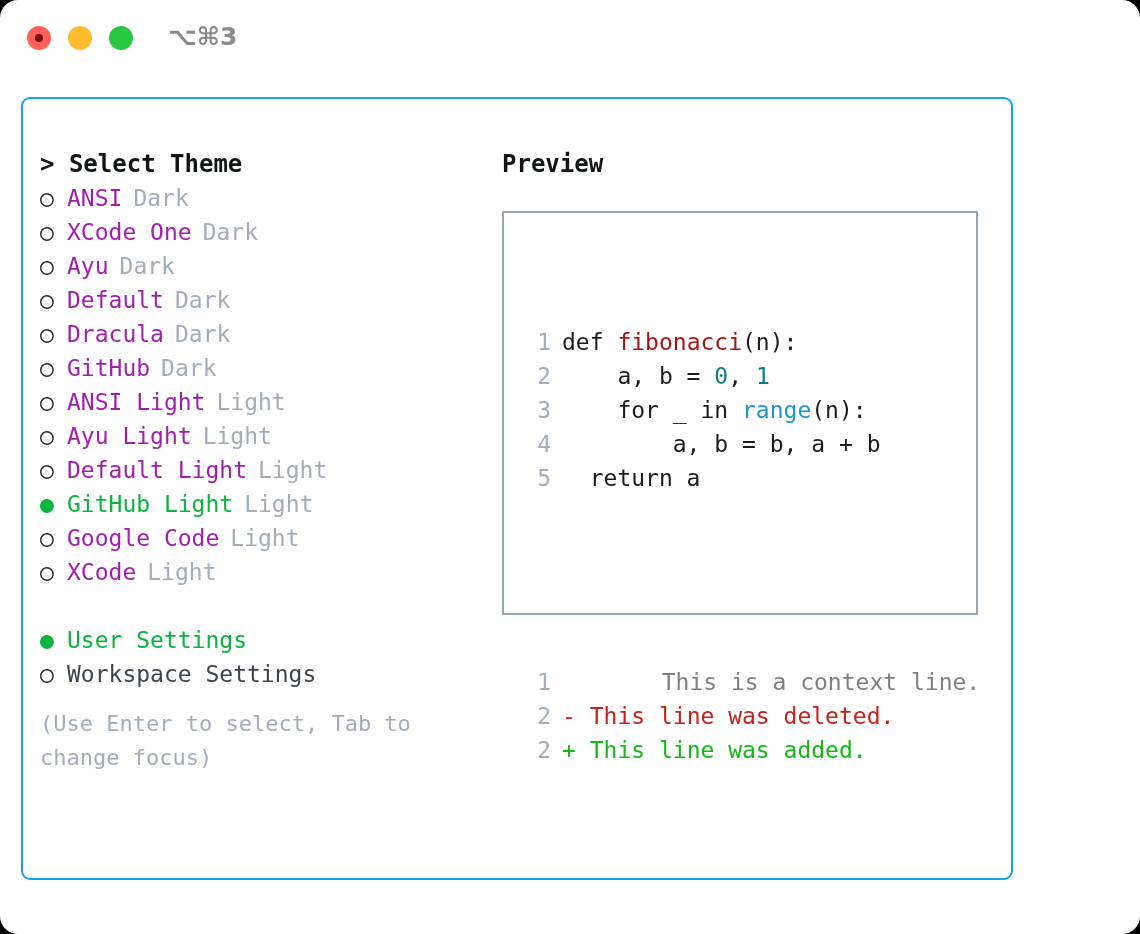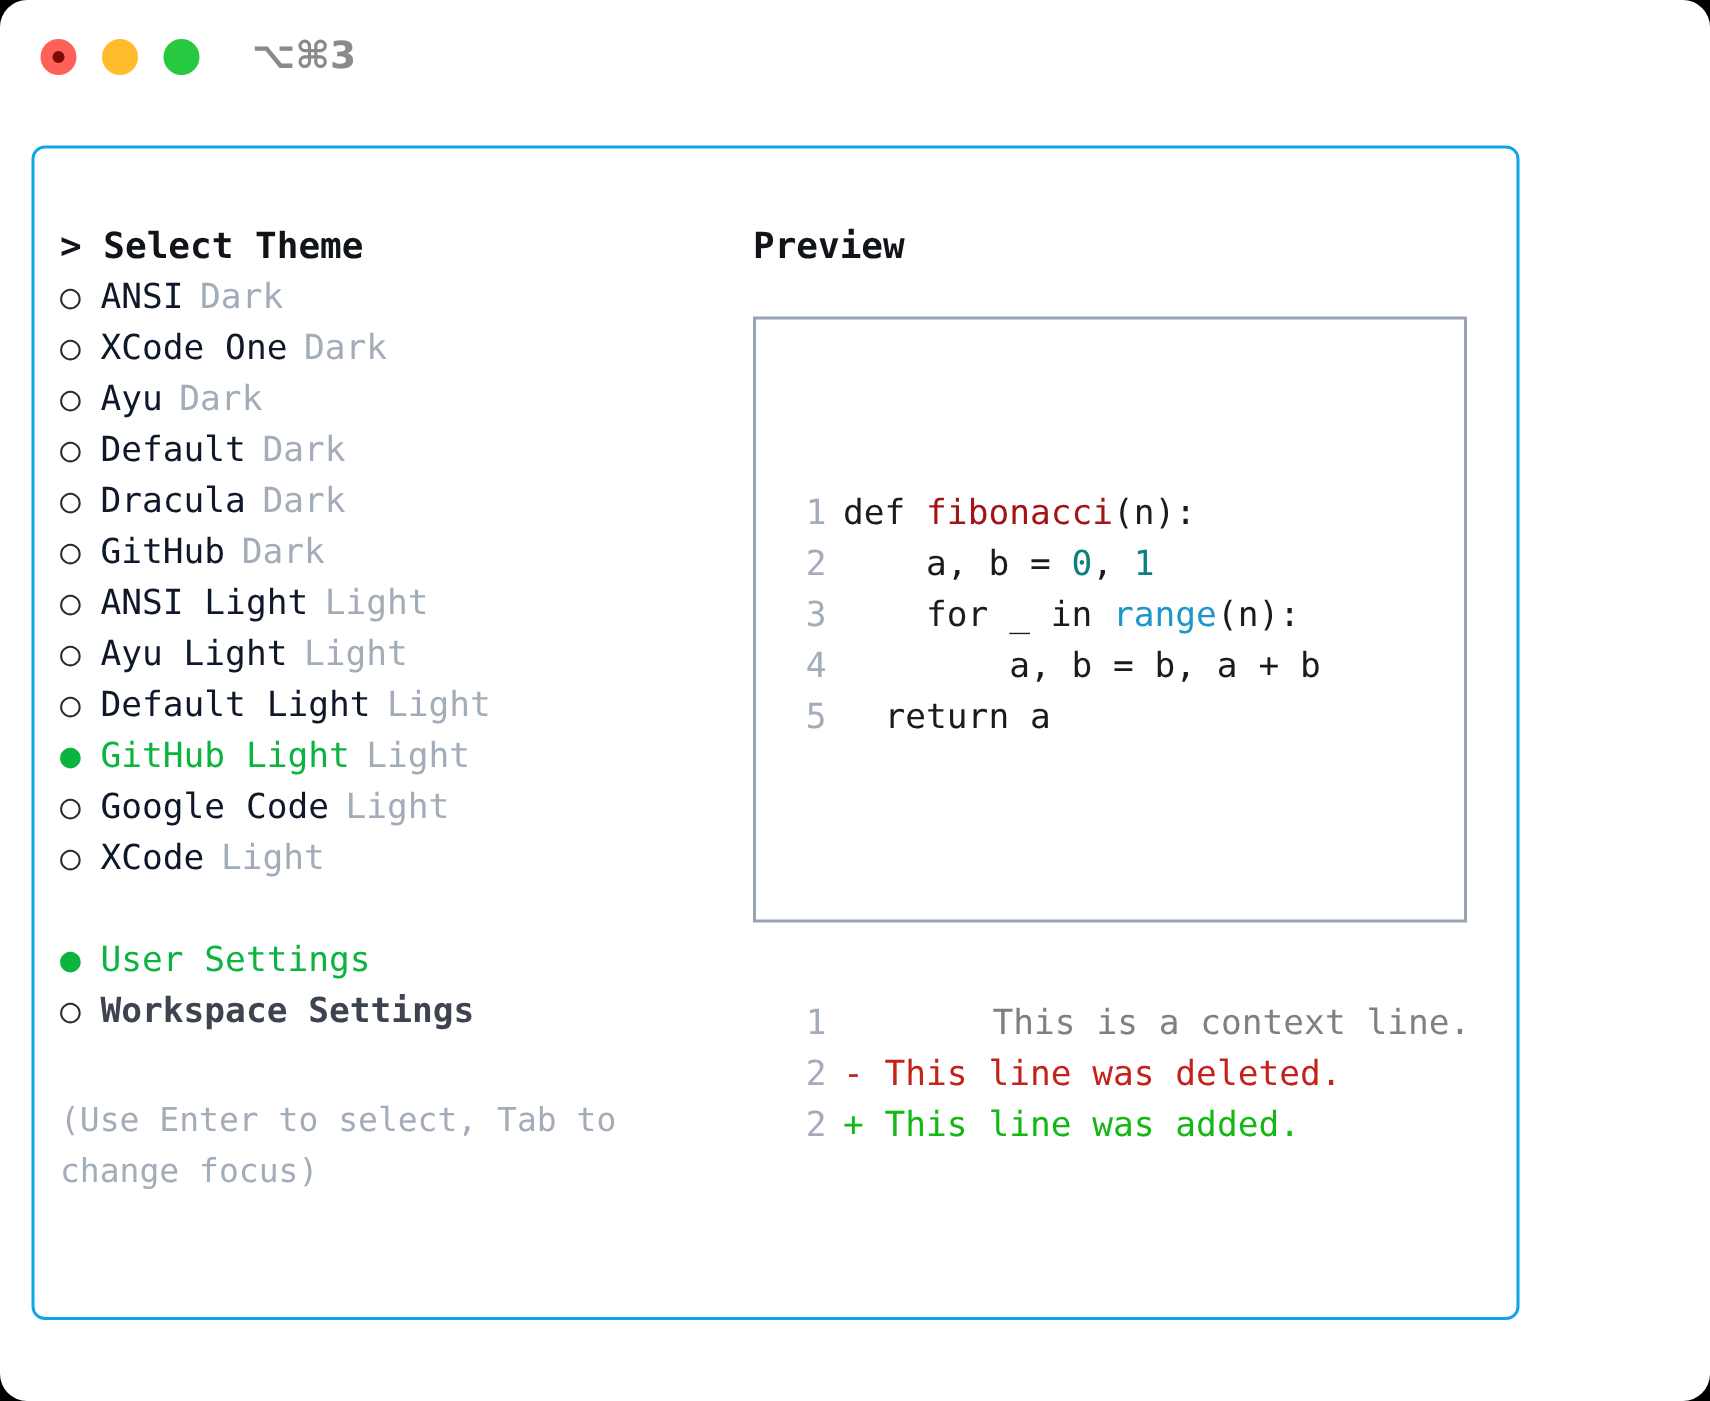--- a/index.html
+++ b/index.html
@@ -103,38 +103,38 @@
   .marker {
     display: inline-block;
     width: 27px;
     flex: 0 0 27px;
     font-size: 23px;
     line-height: 34px;
   }
   .marker-empty { color: #2b2b2b; }
   .marker-sel   { color: #0bb33f; }
   .marker-none  { color: transparent; }
-  .opt-label   { color: #0f172a; }
+  .opt-label   { color: #a21caf; }
   .opt-label.sel { color: #0bb33f; }
-  .opt-label.muted { color: #3d4450; font-weight: bold; }
+  .opt-label.muted { color: #3d4450; }
   .opt-tag {
     color: #a3acb9;
     padding-left: 11px;
   }
   .subheader {
     font-size: 23px;
     color: #1b1b1b;
     line-height: 34px;
     height: 34px;
     white-space: pre;
     display: flex;
   }
   .spacer-row { height: 34px; }
   .hint {
-    margin-top: 40px;
+    margin-top: 16px;
     font-size: 22px;
     color: #a3acb9;
     line-height: 34px;
     width: 410px;
     white-space: pre-wrap;
   }
 
   
   .right-col {
     position: absolute;

